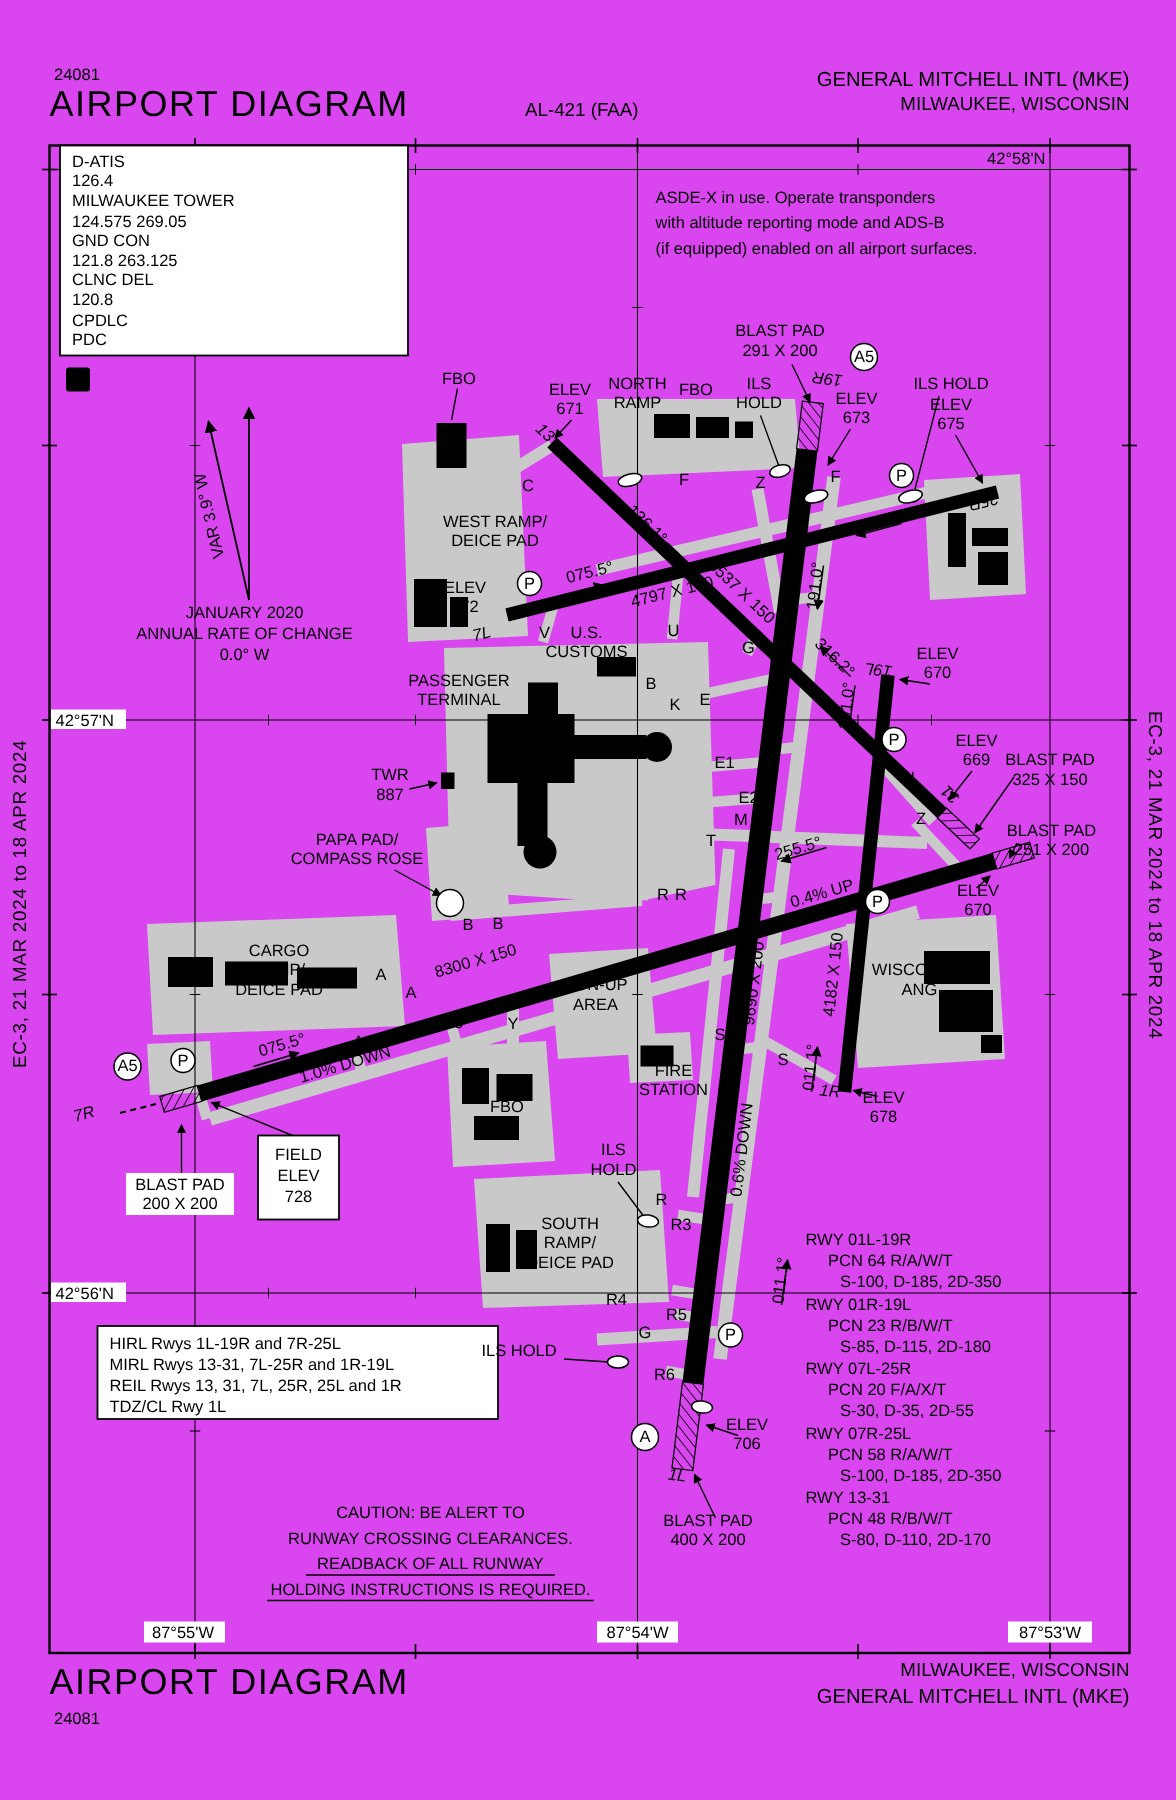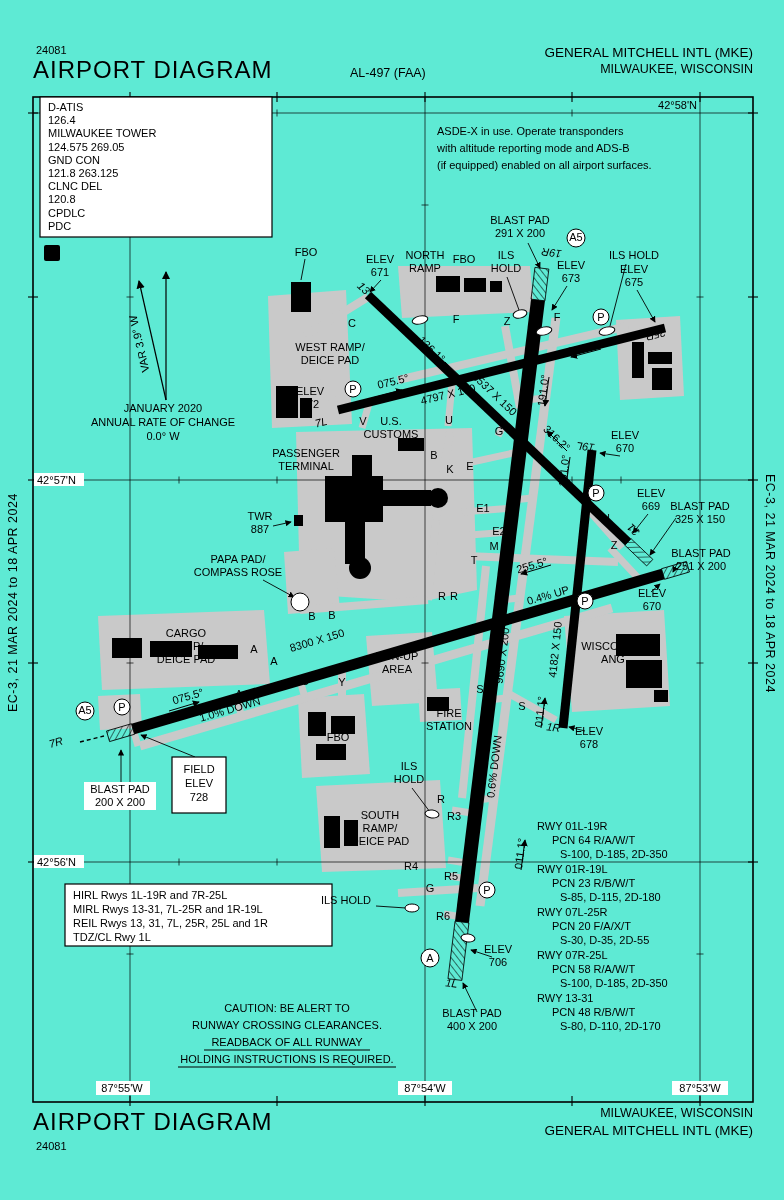--- a/index.html
+++ b/index.html
@@ -1,17 +1,17 @@
 <!DOCTYPE html>
 <html><head>
 <meta charset="utf-8">
 <style>
   *{margin:0;padding:0;box-sizing:border-box}
   html,body{background:#fff}
-  .page{position:relative;width:784px;height:1200px;background:#5eead4;color:#000;
+  .page{position:relative;width:784px;height:1200px;background:#d946ef;color:#000;
         font-family:"Liberation Sans",sans-serif;overflow:hidden}
   .abs{position:absolute}
   .hdr-code{left:36px;top:44px;font-size:11px}
   .hdr-title{left:33px;top:56px;font-size:24px;letter-spacing:1px}
   .hdr-al{left:350px;top:66px;font-size:12.5px}
   .hdr-right{right:31px;top:44px;text-align:right;line-height:17px}
   .hdr-right .l1{font-size:13.5px}
   .hdr-right .l2{font-size:12.5px}
   .ftr-title{left:33px;top:1108px;font-size:24px;letter-spacing:1px}
   .ftr-code{left:36px;top:1140px;font-size:11px}
@@ -28,21 +28,21 @@
   .it{font-style:italic}
   .wt{fill:#fff;font-weight:bold}
 </style>
 </head>
 <body>
 
 <div class="page">
 
   <div class="abs hdr-code">24081</div>
   <div class="ab abs hdr-title">AIRPORT DIAGRAM</div>
-  <div class="abs hdr-al">AL-497 (FAA)</div>
+  <div class="abs hdr-al">AL-421 (FAA)</div>
   <div class="abs hdr-right">
     <div class="l1">GENERAL MITCHELL INTL (MKE)</div>
     <div class="l2">MILWAUKEE, WISCONSIN</div>
   </div>
 
   <div class="side side-left">EC-3, 21 MAR 2024 to 18 APR 2024</div>
   <div class="side side-right">EC-3, 21 MAR 2024 to 18 APR 2024</div>
 
   <svg class="chart" width="784" height="1200" viewBox="0 0 784 1200">
     <defs>

